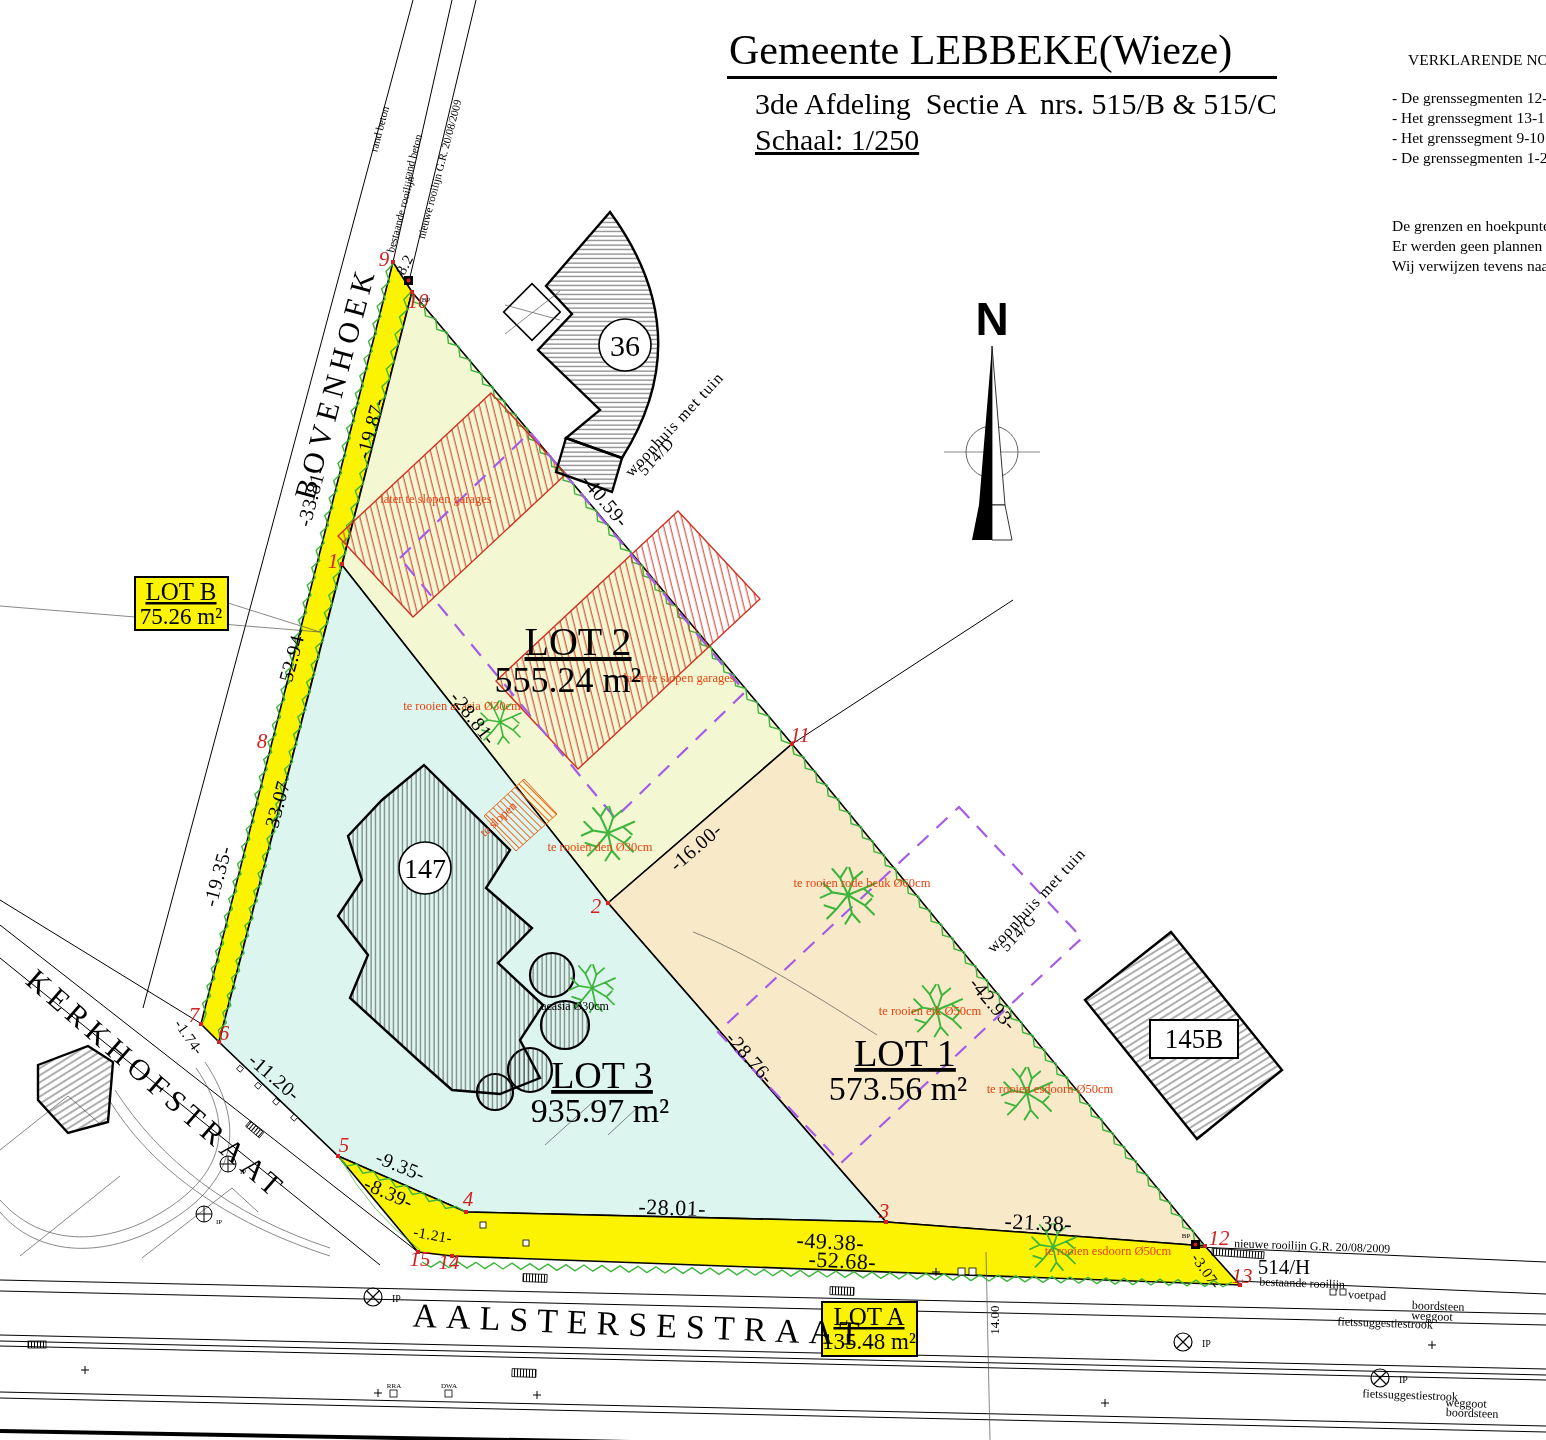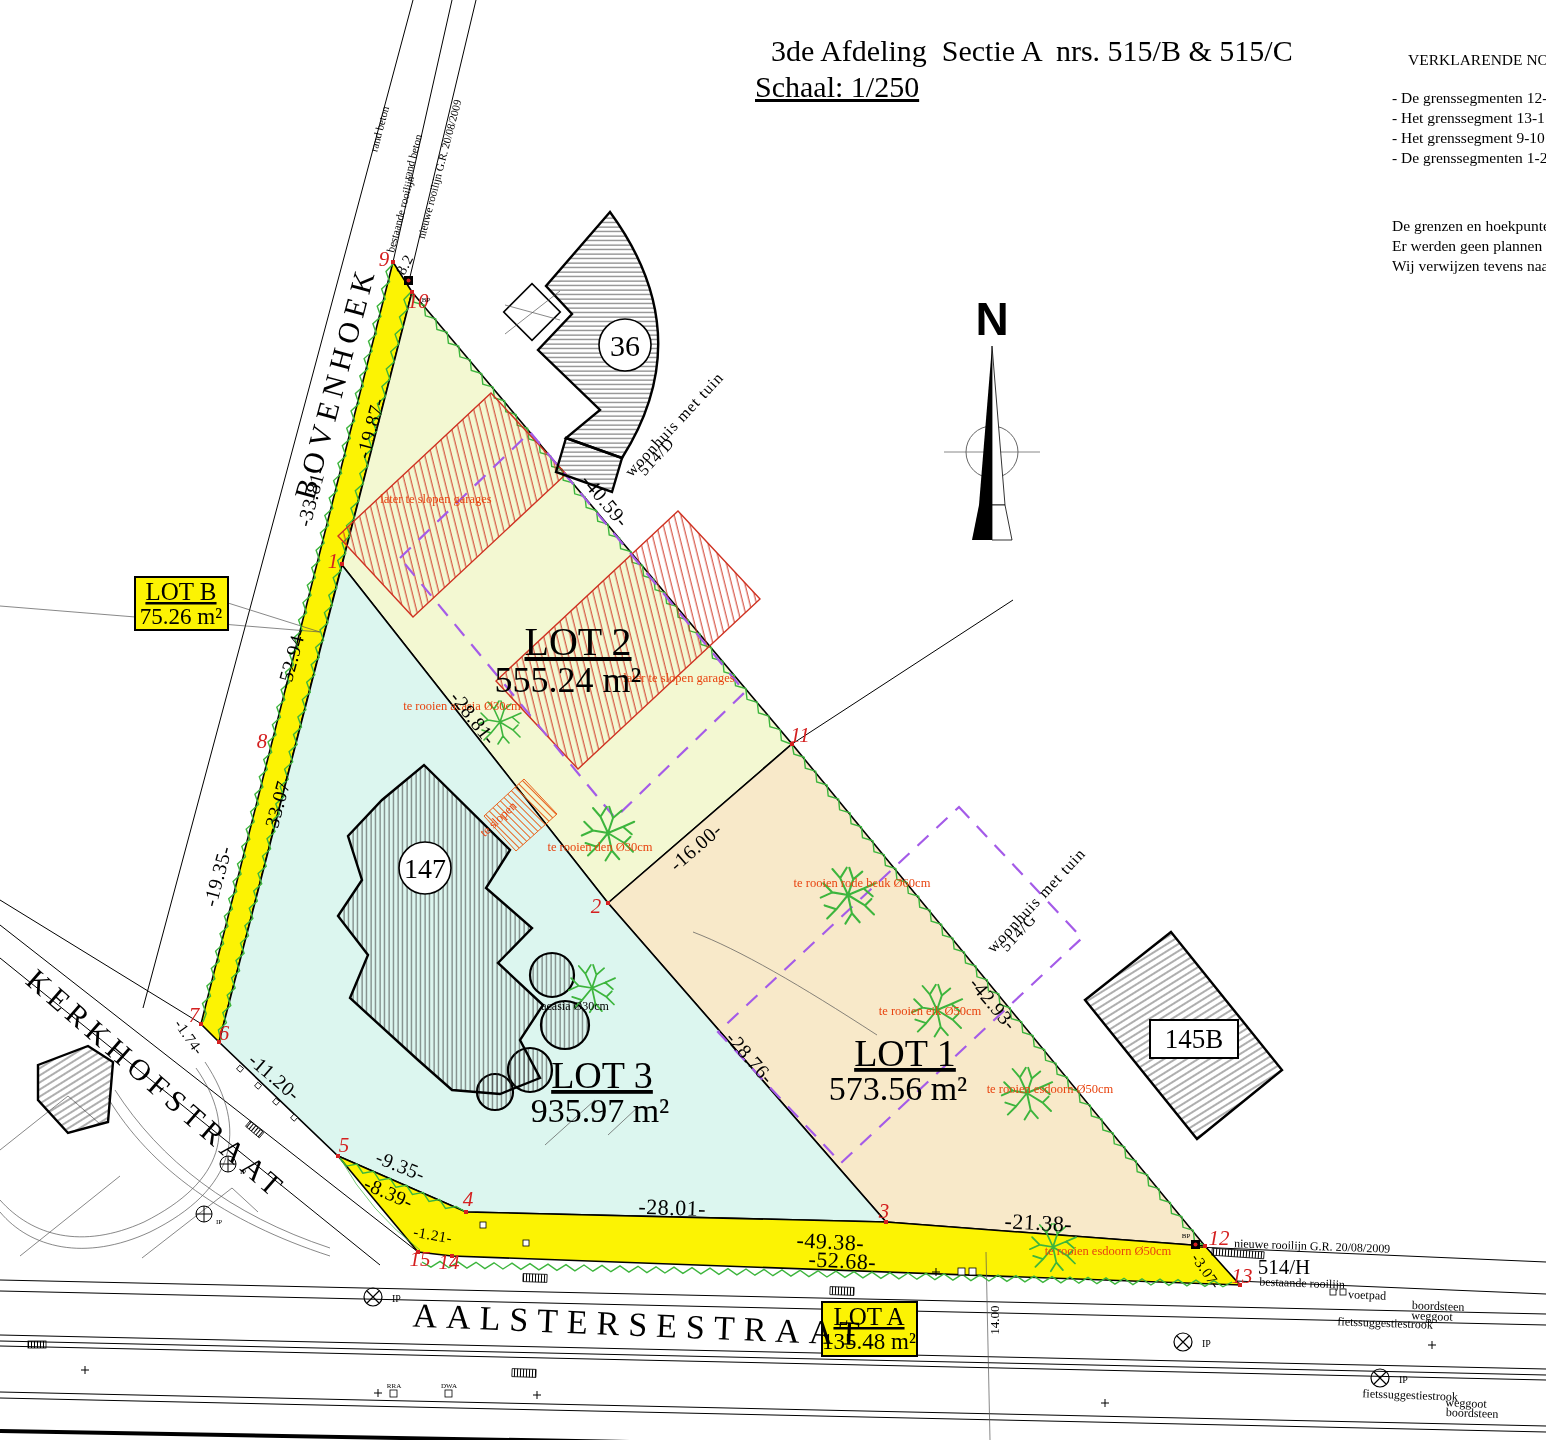--- a/index.html
+++ b/index.html
@@ -34,21 +34,21 @@
   .thin{stroke:#000;stroke-width:1;fill:none;}
   .hair{stroke:#555;stroke-width:.7;fill:none;}
   .zz{fill:none;stroke:var(--zigzag);stroke-width:1.4;}
   .env{fill:none;stroke:var(--envelope_purple);stroke-width:2.2;stroke-dasharray:15 11;}
   .bld{stroke:#000;stroke-width:2.4;}
   .tree{stroke:var(--zigzag);stroke-width:1.6;fill:none;stroke-linecap:round;}
   .garage{fill:url(#hatchRed);stroke:var(--garage_red);stroke-width:1.4;}
   .bstone{fill:#fff;stroke:#000;stroke-width:.8;}
   #titleblock{position:absolute;left:727px;top:26px;}
   #titleblock .t1{font-size:42px;border-bottom:3px solid #000;padding:0 6px 2px 2px;}
-  #titleblock .t2{font-size:30px;margin:8px 0 0 44px;}
+  #titleblock .t2{font-size:30px;margin:8px 0 0 28px;}
   #titleblock .t3{font-size:30px;margin:2px 0 0 28px;text-decoration:underline;}
   #notes{position:absolute;left:1392px;top:50px;width:260px;font-size:15.5px;line-height:20px;white-space:nowrap;}
   #notes .nh{margin-left:16px;margin-bottom:18px;}
   #notes .np{margin-top:48px;}
 </style>
 </head>
 <body>
 
 <div id="stage">
 
@@ -392,20 +392,21 @@
     <line x1="944" y1="452" x2="1040" y2="452" stroke="#888" stroke-width="1"></line>
     <circle cx="992" cy="452" r="26" fill="none" stroke="#666" stroke-width="1"></circle>
     <path d="M992,346 L979,505 L992,505 Z" fill="#000"></path>
     <path d="M992,346 L1005,505 L992,505 Z" fill="#fff" stroke="#000" stroke-width=".8"></path>
     <path d="M979,505 L972,540 L992,540 L992,505 Z" fill="#000"></path>
     <path d="M992,505 L992,540 L1012,540 L1005,505 Z" fill="#fff" stroke="#000" stroke-width=".8"></path>
   </g>
 </svg>
 
 <div id="titleblock">
+  <div class="t1">Gemeente LEBBEKE(Wieze)</div>
   <div class="t2 bind-pre">3de Afdeling  Sectie A  nrs. 515/B &amp; 515/C</div>
   <div class="t3">Schaal: 1/250</div>
 </div>
 
 <div id="notes">
   <div class="nh">VERKLARENDE NO</div>
   <div>- De grenssegmenten 12-</div>
   <div>- Het grenssegment 13-1</div>
   <div>- Het grenssegment 9-10</div>
   <div>- De grenssegmenten 1-2</div>

